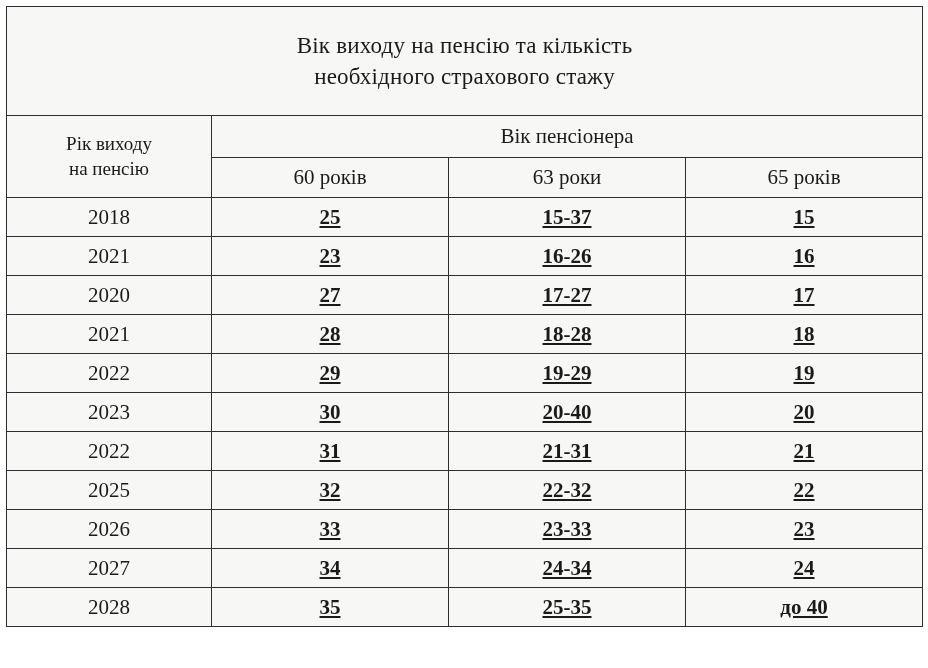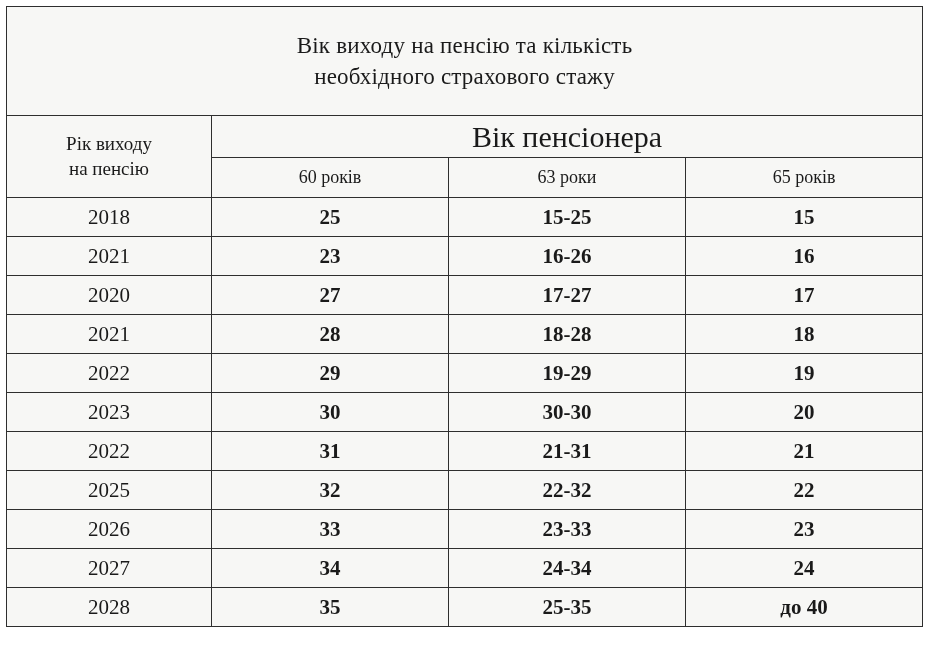--- a/index.html
+++ b/index.html
@@ -58,36 +58,37 @@
   .year-head {
     height: 80px;
     font-size: 19px;
     line-height: 1.3;
     padding: 2px 6px;
   }
   .year-head .line { display: block; }
 
   .age-head {
     height: 41px;
-    font-size: 30px;
+    font-size: 21px;
     margin-top: 26px;
   }
   .subhead {
     height: 39px;
-    font-size: 18px;
+    font-size: 21px;
   }
   .data-row td {
     height: 38px;
     font-size: 21px;
   }
   .data-row td.year {
     font-weight: normal;
   }
   .data-row td.val {
     font-weight: bold;
+    text-decoration: underline;
   }
 </style>
 </head>
 <body>
 
 <div class="sheet">
   <table class="pension-table">
     <colgroup>
       <col class="col-year">
       <col class="col-60">
@@ -110,21 +111,21 @@
       </tr>
       <tr>
         <td class="subhead">60 років</td>
         <td class="subhead">63 роки</td>
         <td class="subhead">65 років</td>
       </tr>
 
       <tr class="data-row">
         <td class="year">2018</td>
         <td class="val">25</td>
-        <td class="val">15-25</td>
+        <td class="val">15-37</td>
         <td class="val">15</td>
       </tr>
       <tr class="data-row">
         <td class="year">2021</td>
         <td class="val">23</td>
         <td class="val">16-26</td>
         <td class="val">16</td>
       </tr>
       <tr class="data-row">
         <td class="year">2020</td>
@@ -140,21 +141,21 @@
       </tr>
       <tr class="data-row">
         <td class="year">2022</td>
         <td class="val">29</td>
         <td class="val">19-29</td>
         <td class="val">19</td>
       </tr>
       <tr class="data-row">
         <td class="year">2023</td>
         <td class="val">30</td>
-        <td class="val">30-30</td>
+        <td class="val">20-40</td>
         <td class="val">20</td>
       </tr>
       <tr class="data-row">
         <td class="year">2022</td>
         <td class="val">31</td>
         <td class="val">21-31</td>
         <td class="val">21</td>
       </tr>
       <tr class="data-row">
         <td class="year">2025</td>

